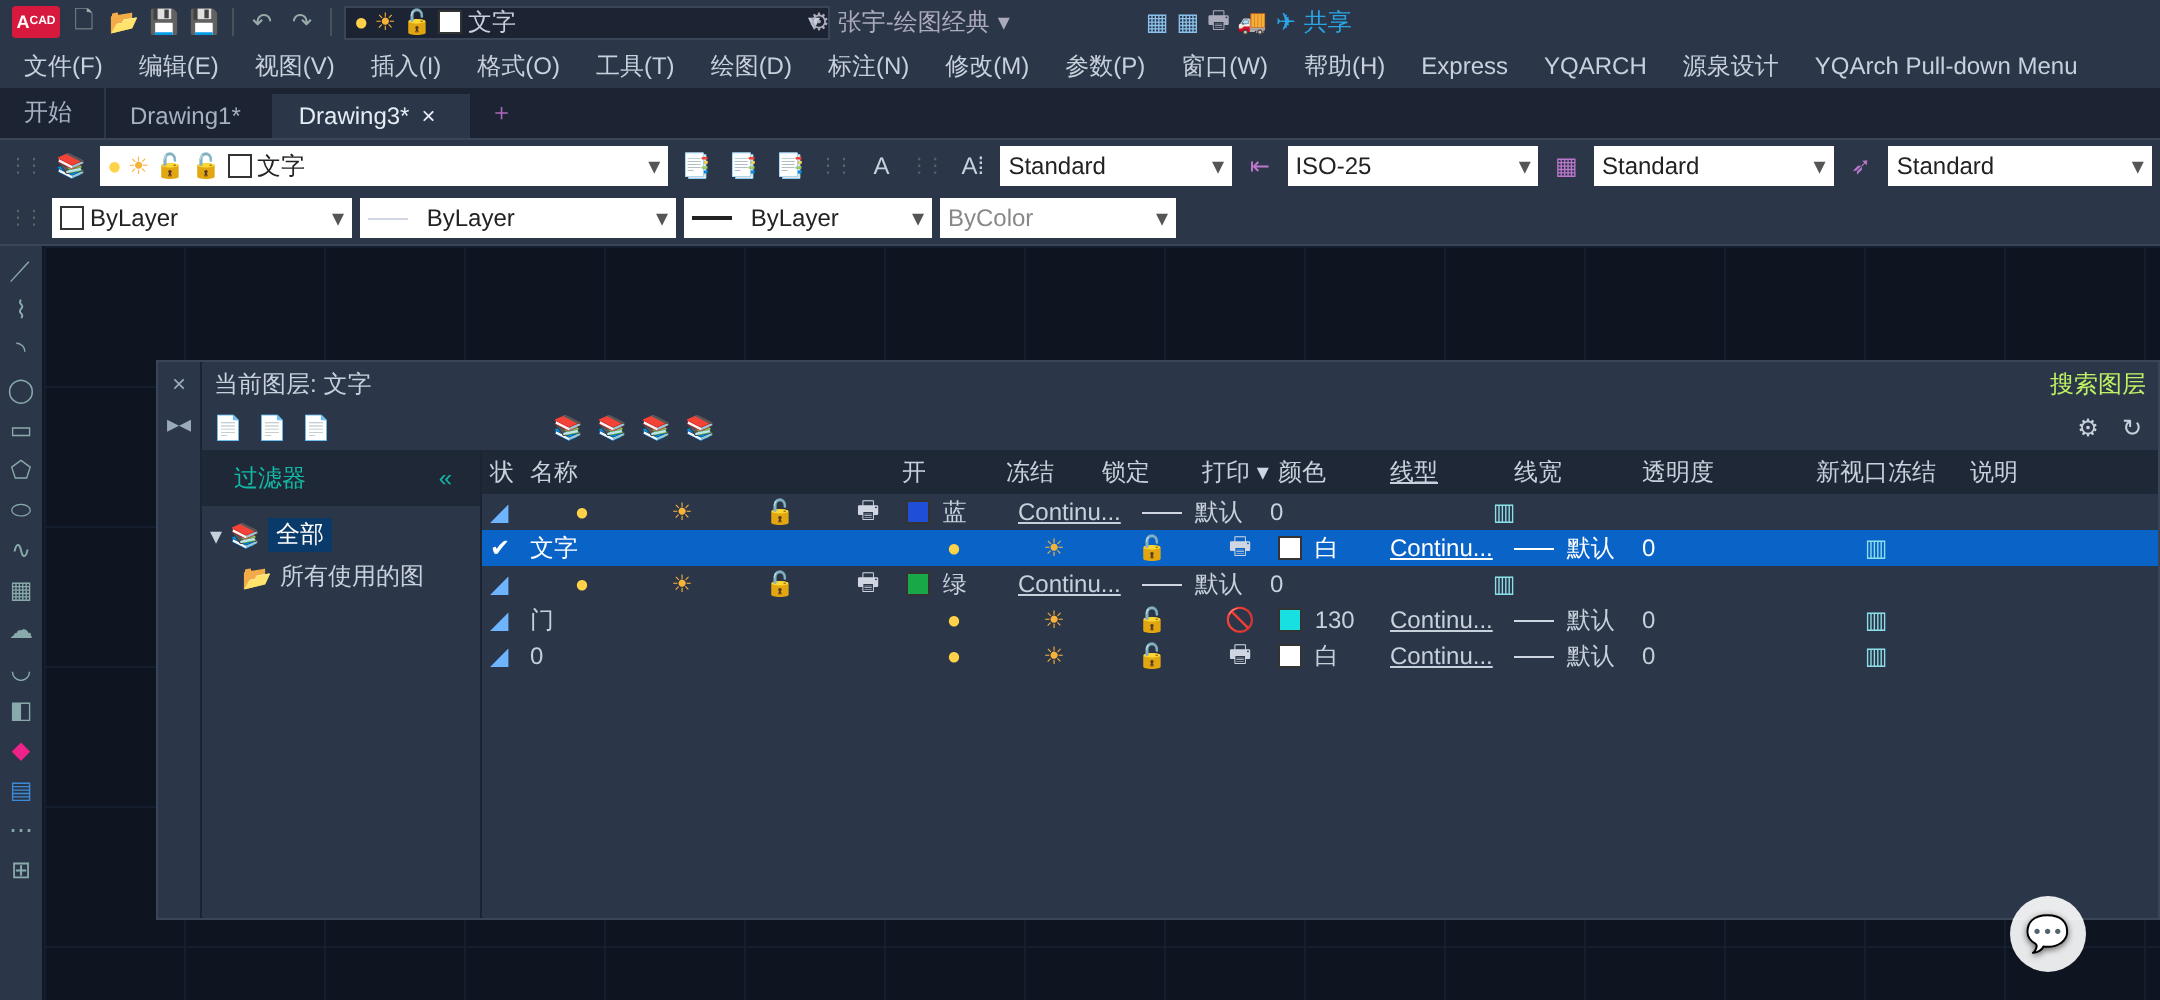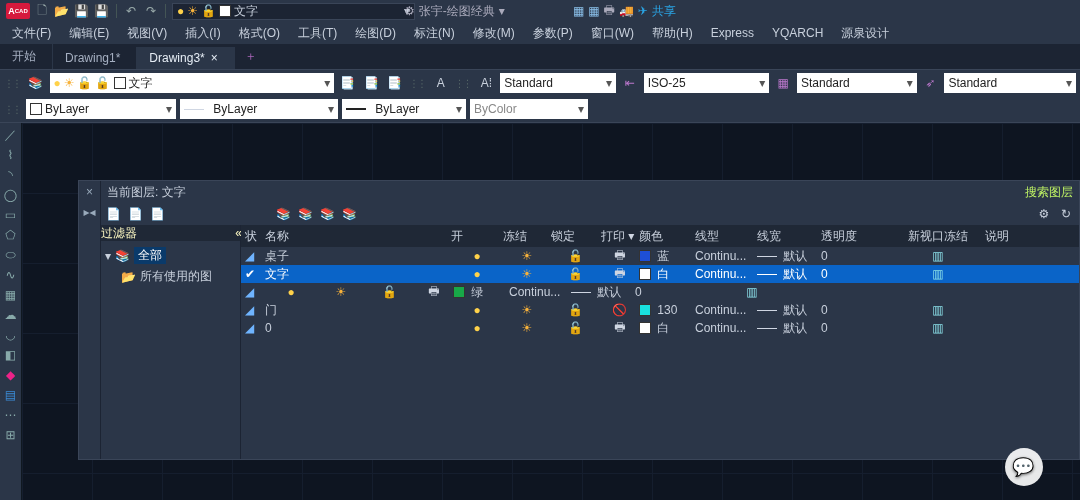--- a/index.html
+++ b/index.html
@@ -41,32 +41,32 @@
   .layer-palette { position:absolute; left:78px; top:180px; right:0; height:280px; background:#2b3648; border:1px solid #3a4558; display:flex; }
   .lp-handle { width:22px; background:#2b3648; border-right:1px solid #1c2433; display:flex; flex-direction:column; align-items:center; padding-top:4px; gap:6px; color:#9ab;}
   .lp-body { flex:1; display:flex; flex-direction:column; }
   .lp-title { height:22px; display:flex; align-items:center; padding:0 6px; color:#c8d0dc; }
   .lp-title .search { margin-left:auto; color:#bef264; }
   .lp-toolbar { height:22px; display:flex; align-items:center; padding:0 4px; gap:4px;}
   .lp-toolbar .ico { width:18px; height:18px; display:flex; align-items:center; justify-content:center; }
   .lp-toolbar .spacer { width:100px; }
   .lp-main { flex:1; display:flex; }
   .lp-filter { width:140px; border-right:1px solid #1c2433; display:flex; flex-direction:column;}
-  .lp-filter-head { height:16px; background:#1f2836; display:flex; align-items:center; padding:0 0; color:#fef9c3; }
+  .lp-filter-head { height:28px; background:#1f2836; display:flex; align-items:center; padding:0 16px; color:#14b8a6; }
   .lp-filter-head .collapse { margin-left:auto; letter-spacing:-2px; }
   .lp-tree { padding:4px; font-size:12px; }
   .lp-tree .node { display:flex; align-items:center; gap:4px; padding:2px 0; }
   .lp-tree .node-label.sel { background:#0a3a6a; color:#fff; padding:0 4px;}
   .lp-grid { flex:1; display:flex; flex-direction:column; position:relative;}
   .lp-colhead { height:22px; background:#1f2836; display:flex; align-items:center; padding:0 4px; }
   .lp-colhead .col { color:#c8d0dc; font-size:12px; }
   .lp-row { height:18px; display:flex; align-items:center; padding:0 4px; }
   .lp-row.sel { background:#0a64c8; color:#fff; }
   .lp-row .col { display:flex; align-items:center; gap:3px; }
-  .c-stat{width:20px;} .c-name{width:186px;} .c-on{width:52px; justify-content:center;} .c-frz{width:48px; justify-content:center;} .c-lock{width:50px; justify-content:center;} .c-plot{width:38px; justify-content:center;} .c-color{width:56px;} .c-lt{width:62px;} .c-lw{width:64px;} .c-tr{width:70px;} .c-vp{width:94px; justify-content:center;text-align:center;} .c-desc{width:60px;}
+  .c-stat{width:20px;} .c-name{width:186px;} .c-on{width:52px; justify-content:center;} .c-frz{width:48px; justify-content:center;} .c-lock{width:50px; justify-content:center;} .c-plot{width:38px; justify-content:center;} .c-color{width:56px;} .c-lt{width:62px;text-decoration:underline;} .c-lw{width:64px;} .c-tr{width:70px;} .c-vp{width:94px; justify-content:center;text-align:center;} .c-desc{width:60px;}
   .ic { font-size:12px; }
   .bulb-on{color:#ffd24a;} .sun{color:#f7b23b;} .lock-open{color:#d7a54a;} .lock-cyan{color:#45c8d6;} .printer{color:#cfd6e2;} .noplot{color:#b33;}
   .sw-blue{background:#1e4fd6;} .sw-white{background:#fff;} .sw-green{background:#18a848;} .sw-cyan{background:#19e0e0;}
   .status-icon{ color:#6fb4ff; }
   .check{ color:#fff; }
   
   .watermark { position:absolute; right:20px; bottom:14px; color:#fff; font-size:26px; display:flex; align-items:center; gap:10px; font-weight:400; text-shadow:0 1px 3px rgba(0,0,0,.6);}
   .wechat { width:38px; height:38px; border-radius:50%; background:rgba(255,255,255,.9); display:flex; align-items:center; justify-content:center; color:#555; font-size:18px;}
   .gear{color:#aab;}
   .share{color:#2aa4e4;}
@@ -123,20 +123,21 @@
   <span>工具(T)</span>
   <span>绘图(D)</span>
   <span>标注(N)</span>
   <span>修改(M)</span>
   <span>参数(P)</span>
   <span>窗口(W)</span>
   <span>帮助(H)</span>
   <span>Express</span>
   <span>YQARCH</span>
   <span>源泉设计</span>
+  <span>YQArch Pull-down Menu</span>
 </div>
 
 <div class="doctabs">
   <div class="dtab">
       <span>开始</span>
     </div>
   <div class="dtab">
       <span>Drawing1*</span>
     </div>
   <div class="dtab active">
@@ -278,21 +279,20 @@
           <div class="col c-lw">线宽</div>
           <div class="col c-tr">透明度</div>
           <div class="col c-vp">新视口冻结</div>
           <div class="col c-desc">说明</div>
         </div>
         <div id="layer-rows">
             <div class="lp-row">
               <div class="col c-stat">
                 <span class="status-icon">◢</span>
               </div>
-              <div class="col c-name">桌子</div>
               <div class="col c-on">
                 <span class="ic bulb-on">●</span>
               </div>
               <div class="col c-frz">
                 <span class="ic sun">☀</span>
               </div>
               <div class="col c-lock">
                 <span class="ic lock-open">🔓</span>
               </div>
               <div class="col c-plot">

